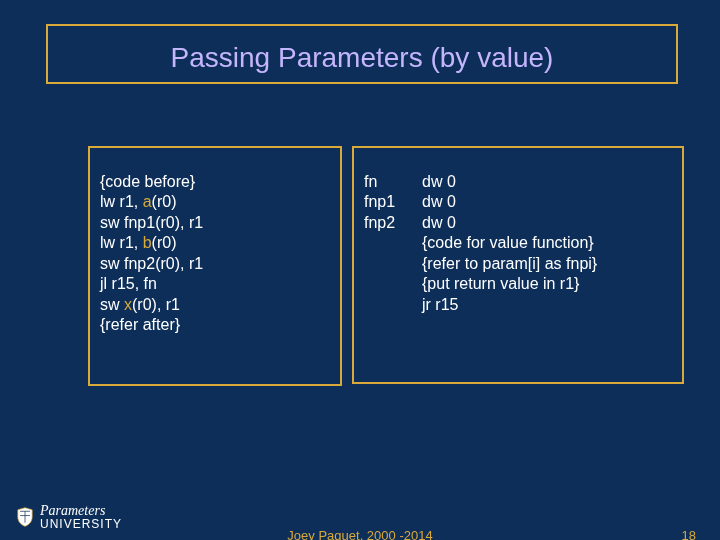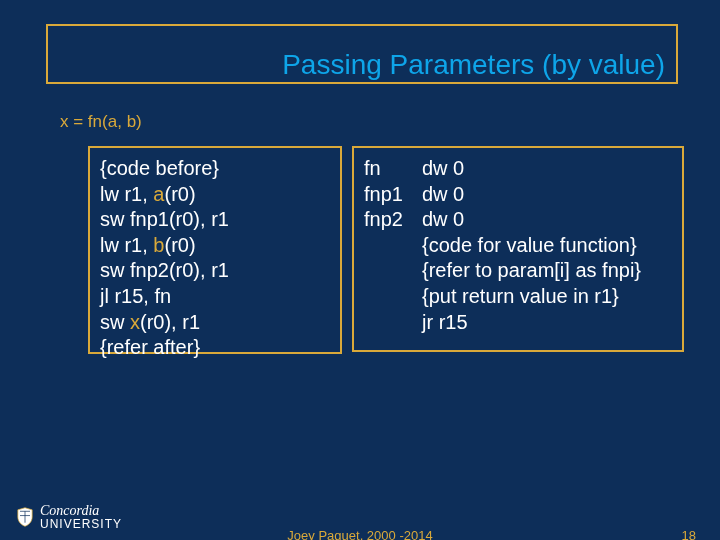--- a/index.html
+++ b/index.html
@@ -1,21 +1,21 @@
 <!DOCTYPE html>
 <html><head>
 <meta charset="utf-8">
 <style>
   html,body{margin:0;padding:0;width:720px;height:540px;background:#0d2e59;font-family:Verdana,Geneva,sans-serif;overflow:hidden}
   .slide{position:relative;width:720px;height:540px;box-sizing:border-box}
   .title-box{position:absolute;left:46px;top:24px;width:628px;height:56px;border:2px solid #d9a93a}
-  .title{color:#0ea5e9;font-size:28px;text-align:right;line-height:56px;margin:11px;font-weight:400}
+  .title{color:#c4b5fd;font-size:28px;text-align:center;line-height:56px;margin:4px;font-weight:400}
   .expr{position:absolute;left:60px;top:112px;color:#d9a93a;font-size:17px}
   .var-a,.var-b,.var-x{color:#d9a93a}
-  .codebox{position:absolute;border:2px solid #d9a93a;padding:8px 10px;color:#fff;font-size:20px;line-height:1.28}
+  .codebox{position:absolute;border:2px solid #d9a93a;padding:24px 10px;color:#fff;font-size:16px;line-height:1.28}
   .box-left{left:88px;top:146px;width:230px;height:188px}
   .box-right{left:352px;top:146px;width:308px;height:186px}
   .row{white-space:pre}
   .hl{color:#d9a93a}
   .r-lbl{display:inline-block;width:58px}
   .footer{position:absolute;left:0;bottom:12px;width:720px;color:#d9a93a;font-size:13px}
   .footer .author{position:absolute;left:0;width:720px;text-align:center}
   .footer .pnum{position:absolute;right:24px}
   .logo-wrap{position:absolute;left:16px;bottom:10px;display:flex;align-items:center;color:#fff;font-size:12px}
   .shield{width:18px;height:20px;margin-right:6px}
@@ -24,23 +24,20 @@
 </style>
 </head>
 <body>
 
 <div class="slide">
 
   <div class="title-box">
     <h1 class="title">Passing Parameters (by value)</h1>
   </div>
 
-  <div class="expr">
-    <span>x = fn(</span><span class="var-a">a</span><span>, </span><span class="var-b">b</span><span>)</span>
-  </div>
 
   <div class="codebox box-left">
     <div class="row">{code before}</div>
     <div class="row"><span>lw r1, </span><span class="hl">a</span><span>(r0)</span></div>
     <div class="row">sw fnp1(r0), r1</div>
     <div class="row"><span>lw r1, </span><span class="hl">b</span><span>(r0)</span></div>
     <div class="row">sw fnp2(r0), r1</div>
     <div class="row">jl r15, fn</div>
     <div class="row"><span>sw </span><span class="hl">x</span><span>(r0), r1</span></div>
     <div class="row">{refer after}</div>
@@ -55,21 +52,21 @@
     <div class="row"><span class="r-lbl"></span><span>{put return value in r1}</span></div>
     <div class="row"><span class="r-lbl"></span><span>jr r15</span></div>
   </div>
 
   <div class="logo-wrap">
     <svg class="shield" viewBox="0 0 24 28">
       <path d="M12 1 L22 4 V14 C22 21 17 25 12 27 C7 25 2 21 2 14 V4 Z" fill="#fff" stroke="#d9a93a" stroke-width="1"></path>
       <path d="M5 6 H19 M5 12 H19 M12 6 V22" stroke="#0d2e59" stroke-width="1"></path>
     </svg>
     <div class="ctxt">
-      <div style="font-style:italic;font-family:Georgia,serif;font-size:14px">Concordia</div>
+      <div style="font-style:italic;font-family:Georgia,serif;font-size:14px">Parameters</div>
       <div class="uni">UNIVERSITY</div>
     </div>
   </div>
 
   <div class="footer">
     <div class="author">Joey Paquet, 2000 -2014</div>
     <div class="pnum">18</div>
   </div>
 
 </div>

